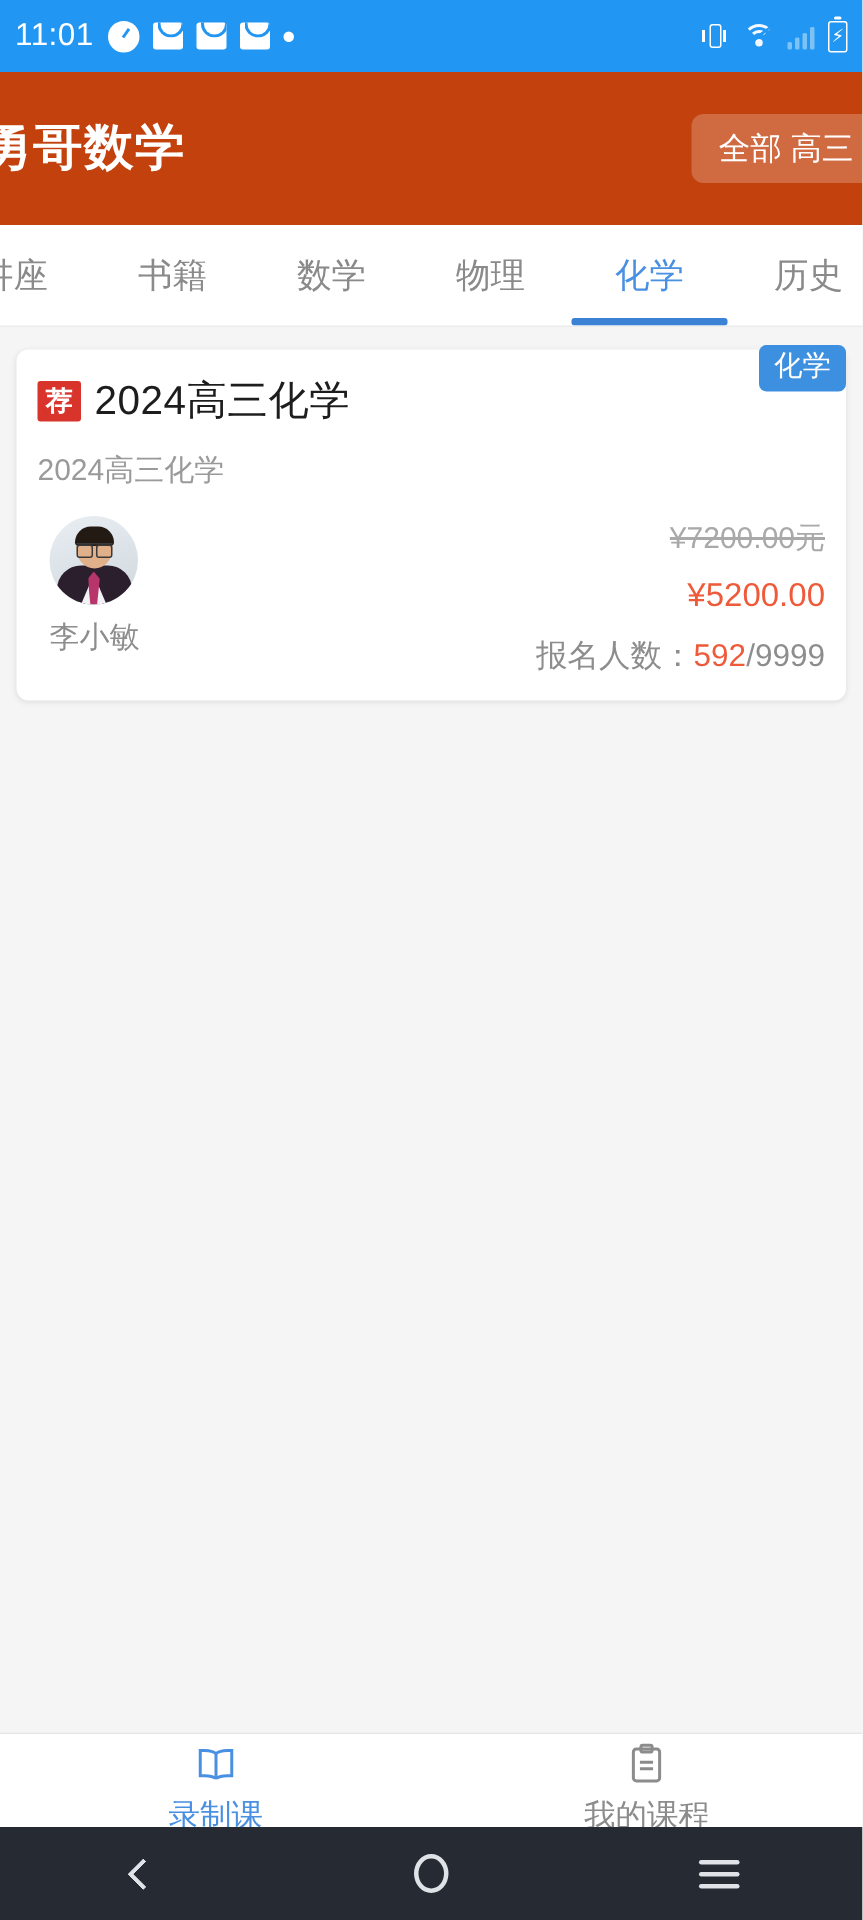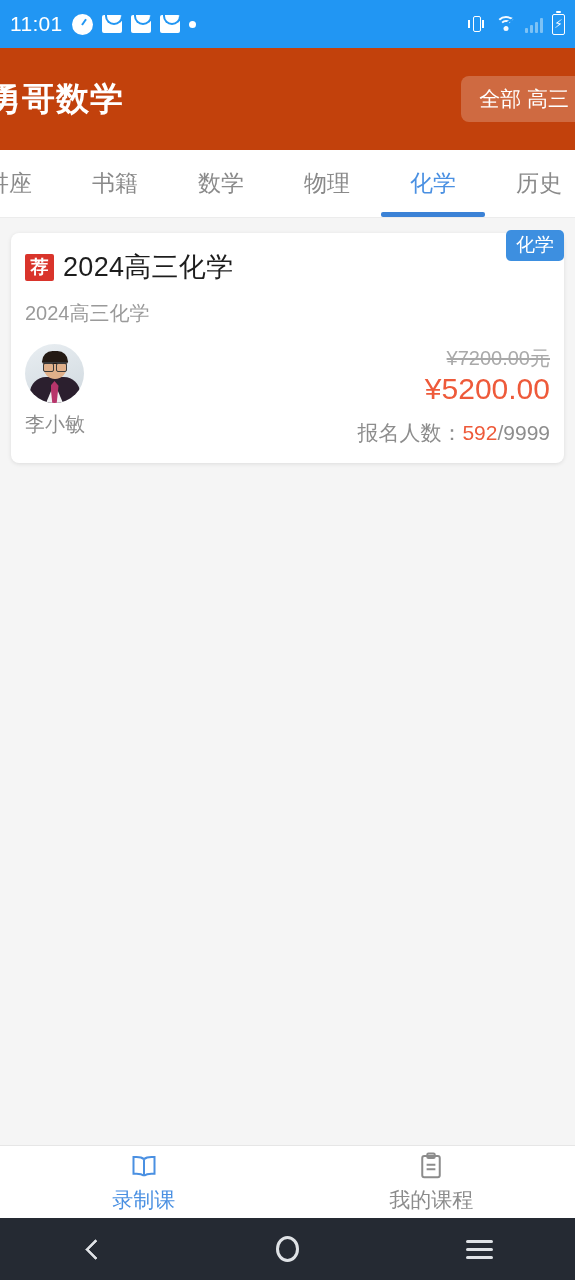--- a/index.html
+++ b/index.html
@@ -137,21 +137,21 @@
   .badge-rec {
     background:#d9342b; color:#fff; font-size:18px; font-weight:bold;
     width:29px; height:27px; display:flex; align-items:center;
     justify-content:center; border-radius:2px; flex:0 0 auto;
   }
   .card-title { font-size:27px; color:#1d1d1d; letter-spacing:.3px; }
   .card-sub { font-size:20px; color:#9a9a9a; margin-top:15px; }
 
   .card-body { display:flex; margin-top:17px; align-items:flex-start; }
   .teachers { display:flex; gap:13px; }
-  .teacher { width:59px; text-align:left; }
+  .teacher { width:59px; text-align:left;margin-left:8px; }
   .avatar {
     width:59px; height:59px; border-radius:50%; overflow:hidden;
     position:relative;
   }
   .avatar.a-one { background:linear-gradient(160deg,#e9eef2 0%,#cfd8de 100%); }
   .avatar.a-two { background:linear-gradient(160deg,#8e8e92 0%,#6a6a70 100%); }
   .av-head {
     position:absolute; left:50%; transform:translateX(-50%);
     border-radius:50%;
   }
@@ -210,27 +210,27 @@
     position:absolute; bottom:2px; left:52%; width:11px; height:13px;
     background:#dfa87e; border-radius:5px;
   }
   .teacher-name {
     font-size:20px; color:#8d8d8d; margin-top:8px; white-space:nowrap;
   }
   .pricing { margin-left:auto; text-align:right; padding-top:1px; }
   .price-old {
     font-size:20px; color:#a9a9a9; text-decoration:line-through;
   }
-  .price-new { font-size:30px; color:#ee5a3a; margin-top:0; }
+  .price-new { font-size:22px; color:#ee5a3a; margin-top:12px; }
   .enroll { font-size:21px; color:#8d8d8d; margin-top:13px; }
   .enroll b { color:#ee5a3a; font-weight:normal; }
 
   
   .bottomnav {
-    position:absolute; left:0; bottom:62px; width:575px; height:73px;
+    position:absolute; left:0; bottom:52px; width:575px; height:73px;
     background:#fff; border-top:1px solid #e6e6e6;
     display:flex; align-items:center;
   }
   .bn-item {
     flex:1; display:flex; flex-direction:column; align-items:center;
     gap:5px; color:#8c8c8c;
   }
   .bn-item.active { color:#4a90e2; }
   .bn-label { font-size:21px; }
   .bn-ico { width:30px; height:30px; }

